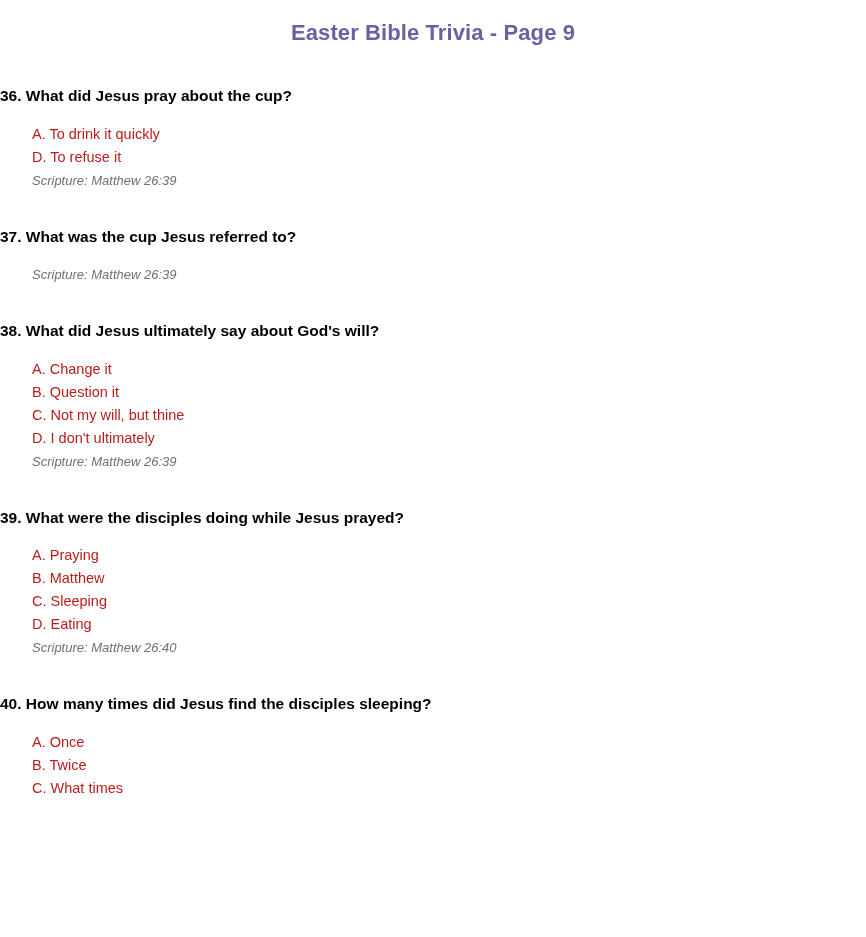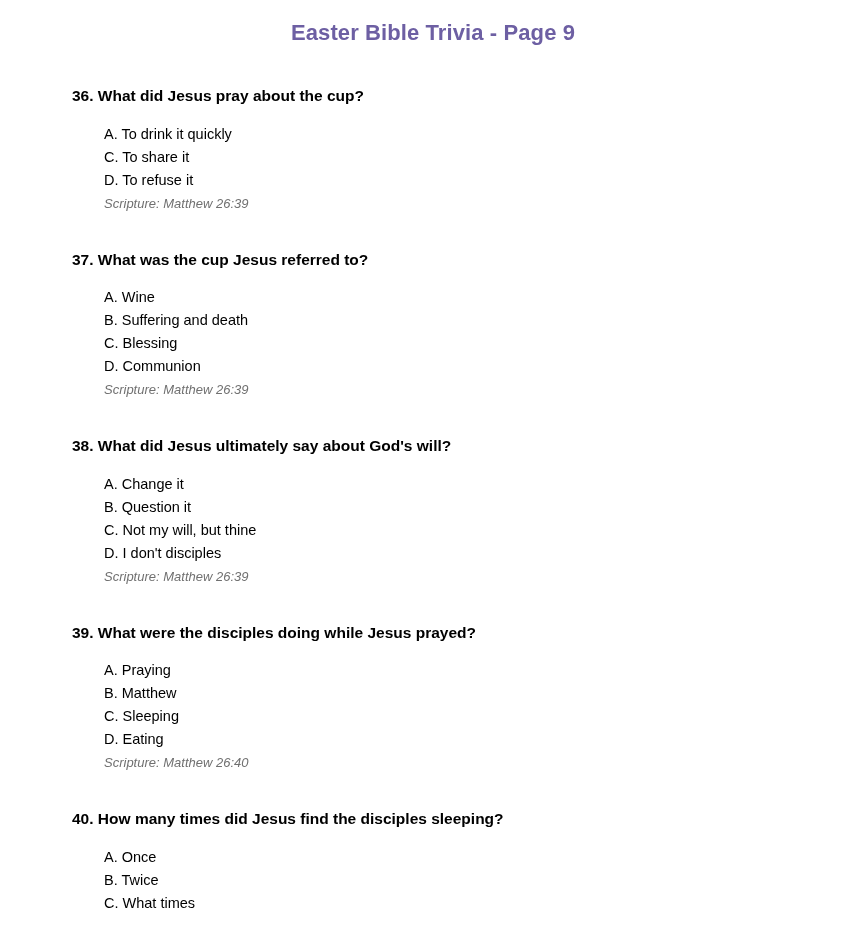--- a/index.html
+++ b/index.html
@@ -32,42 +32,41 @@
     color: #6d5fa3;
     letter-spacing: 0.1px;
   }
   .questions {
     margin: 0;
     padding: 0;
     list-style: none;
     margin-top: 41px;
   }
   .question-block {
-    padding-left: 72px;
     margin-bottom: 36px;
   }
   .question-block:last-child {
     margin-bottom: 0;
   }
   .question-text {
     font-size: 15.5px;
     font-weight: bold;
     color: #000000;
     line-height: 1.2;
     margin: 0 0 17px 0;
   }
   .options {
     margin: 0;
     padding: 0 0 0 32px;
     list-style: none;
   }
   .option {
     font-size: 14.5px;
     font-weight: normal;
-    color: #000000;
+    color: #b91c1c;
     line-height: 23px;
     white-space: pre;
   }
   .scripture {
     padding-left: 32px;
     font-size: 13px;
     font-style: italic;
     color: #707070;
     line-height: 23px;
     margin-top: 0;
@@ -79,44 +78,37 @@
 <div class="page">
 
   <h1 class="page-title">Easter Bible Trivia - Page 9</h1>
 
   <div class="questions">
 
     <div class="question-block">
       <div class="question-text">36. What did Jesus pray about the cup?</div>
       <div class="options">
         <div class="option">A. To drink it quickly</div>
-        <div class="option">C. To share it</div>
         <div class="option">D. To refuse it</div>
       </div>
       <div class="scripture">Scripture: Matthew 26:39</div>
     </div>
 
     <div class="question-block">
       <div class="question-text">37. What was the cup Jesus referred to?</div>
-      <div class="options">
-        <div class="option">A. Wine</div>
-        <div class="option">B. Suffering and death</div>
-        <div class="option">C. Blessing</div>
-        <div class="option">D. Communion</div>
-      </div>
       <div class="scripture">Scripture: Matthew 26:39</div>
     </div>
 
     <div class="question-block">
       <div class="question-text">38. What did Jesus ultimately say about God's will?</div>
       <div class="options">
         <div class="option">A. Change it</div>
         <div class="option">B. Question it</div>
         <div class="option">C. Not my will, but thine</div>
-        <div class="option">D. I don't disciples</div>
+        <div class="option">D. I don't ultimately</div>
       </div>
       <div class="scripture">Scripture: Matthew 26:39</div>
     </div>
 
     <div class="question-block">
       <div class="question-text">39. What were the disciples doing while Jesus prayed?</div>
       <div class="options">
         <div class="option">A. Praying</div>
         <div class="option">B. Matthew</div>
         <div class="option">C. Sleeping</div>

